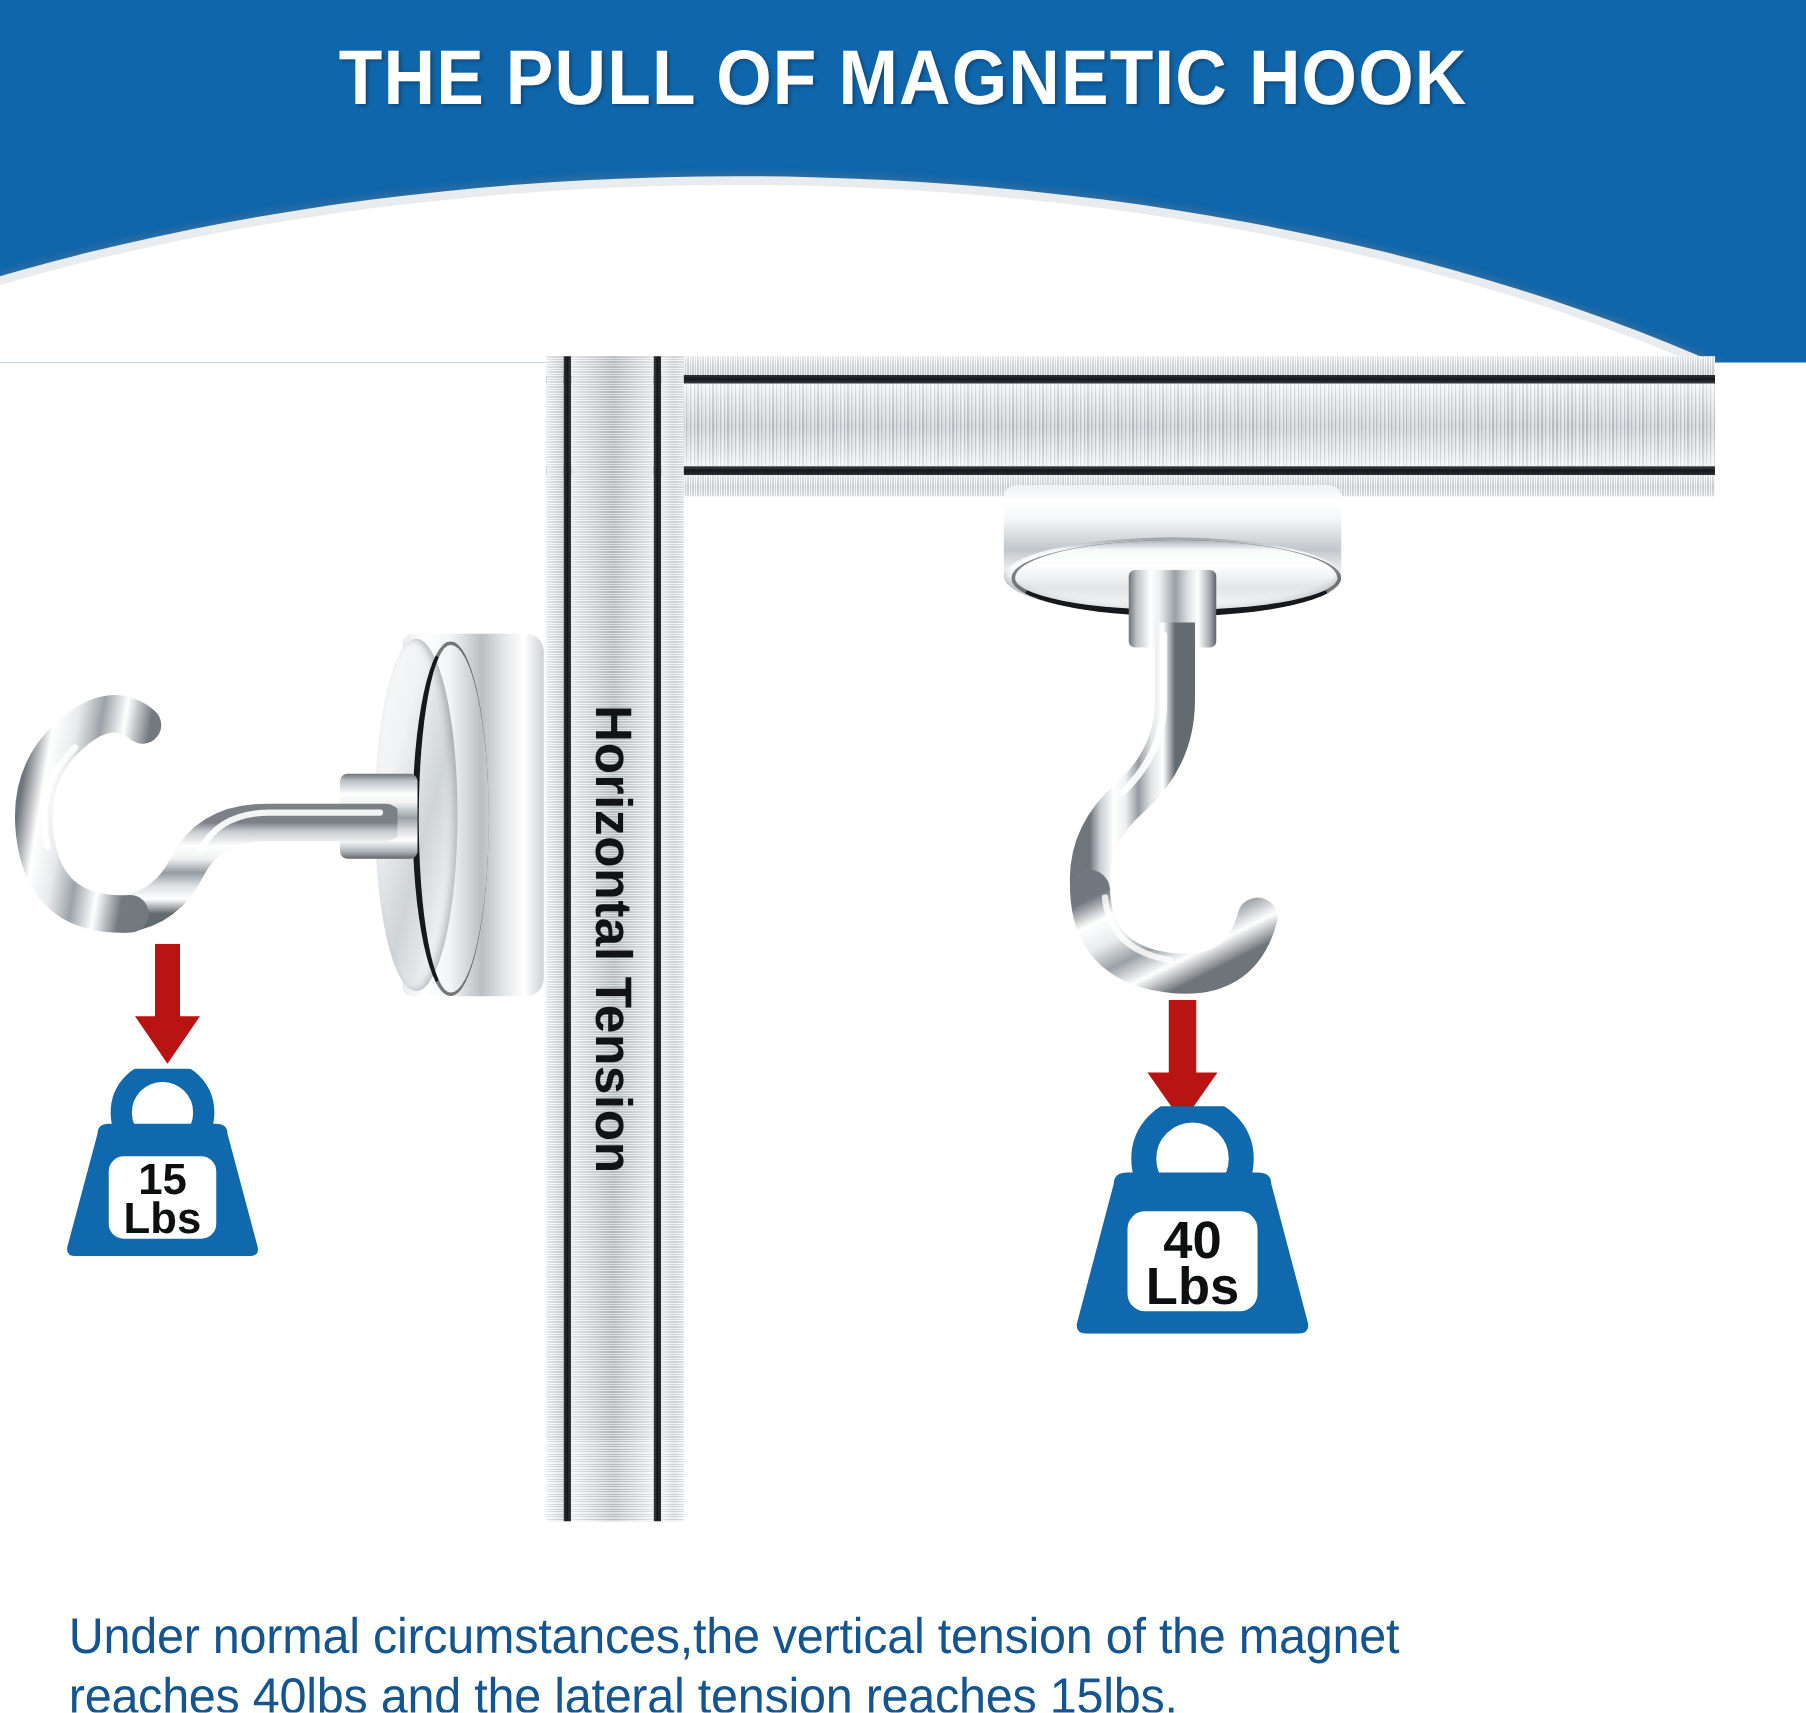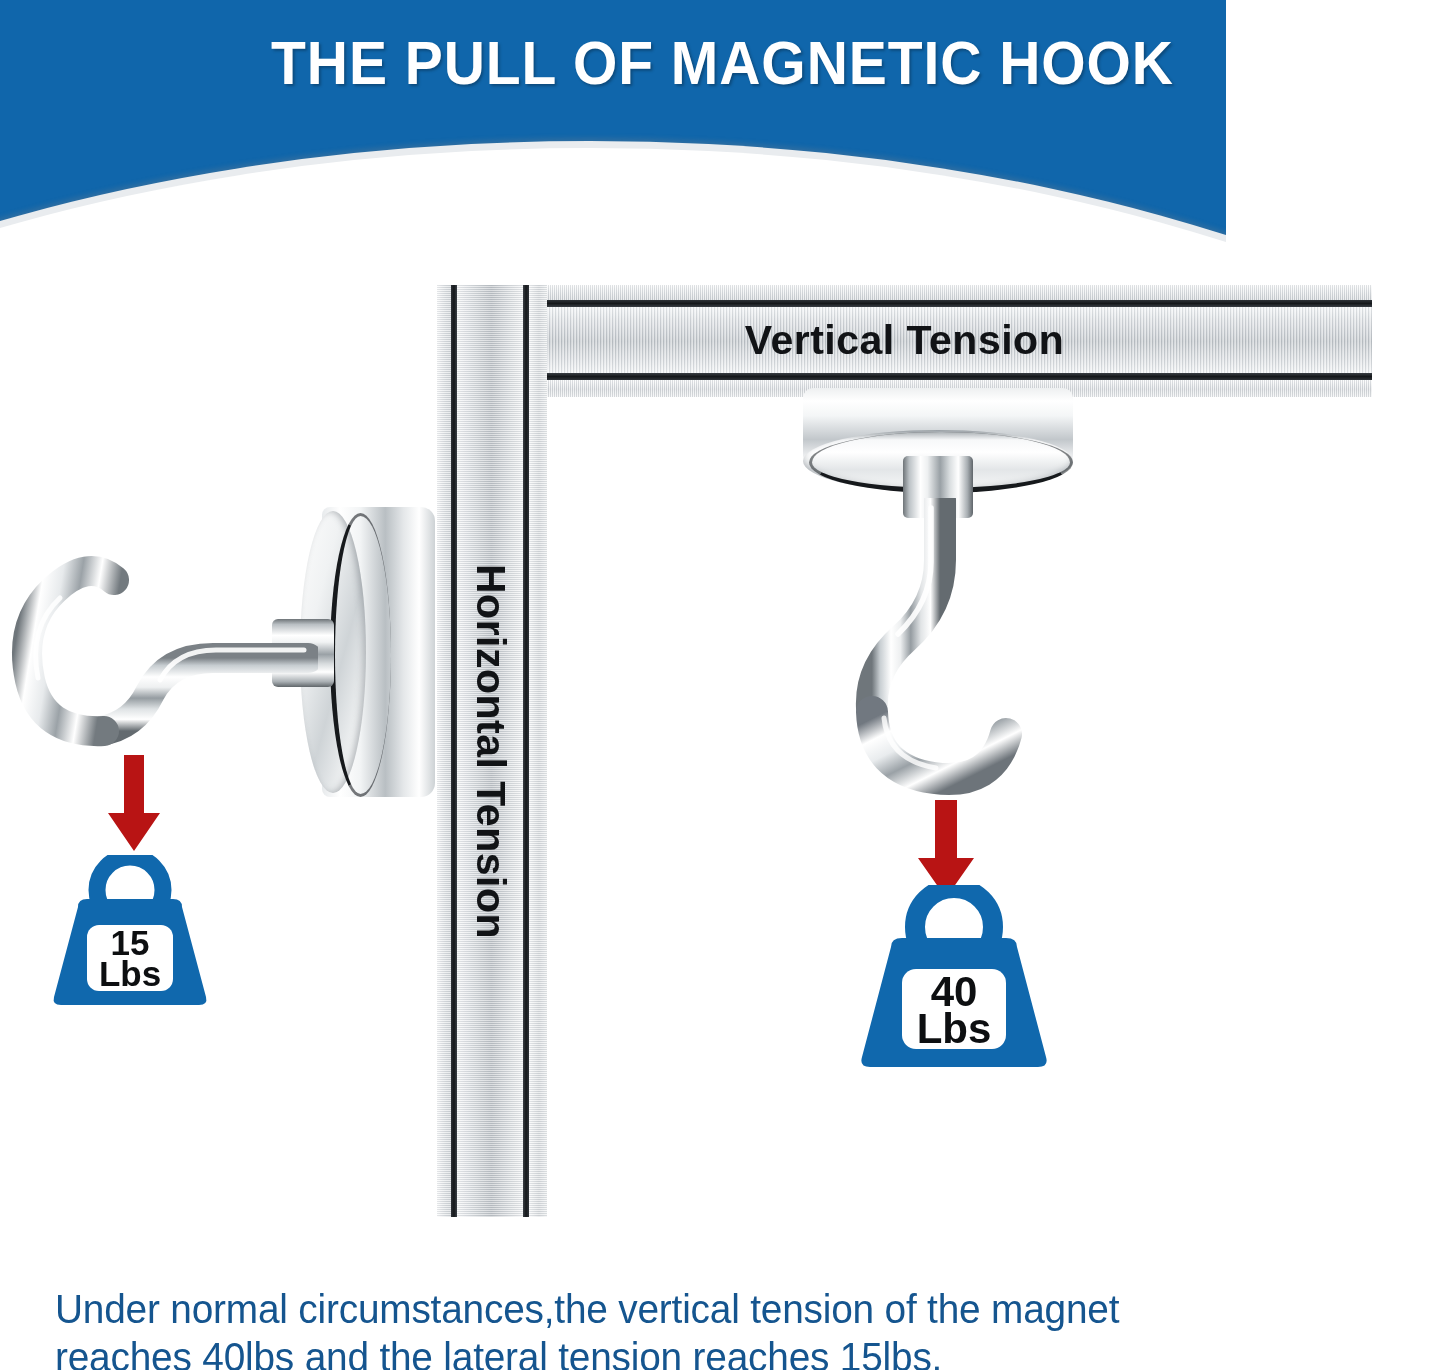--- a/index.html
+++ b/index.html
@@ -1,20 +1,20 @@
 <!DOCTYPE html>
 <html><head>
 <meta charset="utf-8">
 <style>
   html,body{margin:0;padding:0;background:#fff;}
   body{width:1445px;height:1370px;position:relative;overflow:hidden;
        font-family:"Liberation Sans","DejaVu Sans",sans-serif;}
 
   
-  #header-band{position:absolute;left:0;top:0;width:1226px;height:290px;overflow:hidden;}
+  #header-band{position:absolute;left:0;top:0;width:1445px;height:290px;overflow:hidden;}
   #header-blue{position:absolute;left:0;top:0;width:1445px;height:292px;background:#1066ab;}
   
   #header-swoosh{position:absolute;left:-620px;top:148px;width:2420px;height:1260px;
        background:#ffffff;border-radius:50%;
        box-shadow:0 -7px 0 0 #e9ecef, 0 -12px 5px -2px rgba(120,130,140,.30);}
   #page-title{position:absolute;left:0;top:28px;width:1445px;text-align:center;
        color:#ffffff;font-size:62px;line-height:70px;font-weight:bold;letter-spacing:1px;
        transform:scaleX(.92);transform-origin:50% 50%;
        text-shadow:2px 2px 3px rgba(0,0,0,.28);white-space:nowrap;}
 
@@ -122,21 +122,20 @@
   <div id="header-swoosh"></div>
   <div id="page-title">THE PULL OF MAGNETIC HOOK</div>
 </div>
 
 <div id="beam-h">
   <div class="hstrip top-rail"></div>
   <div class="hstrip line1"></div>
   <div class="hstrip hface mid"></div>
   <div class="hstrip line2"></div>
   <div class="hstrip bot-rail"></div>
-  <div id="label-vertical-tension">Vertical Tension</div>
 </div>
 
 <div id="beam-v">
   <div class="vstrip left-rail"></div>
   <div class="vstrip vline1"></div>
   <div class="vstrip vmid"></div>
   <div class="vstrip vline2"></div>
   <div class="vstrip right-rail"></div>
   <div id="label-horizontal-tension">
     <span>Horizontal Tension</span>

